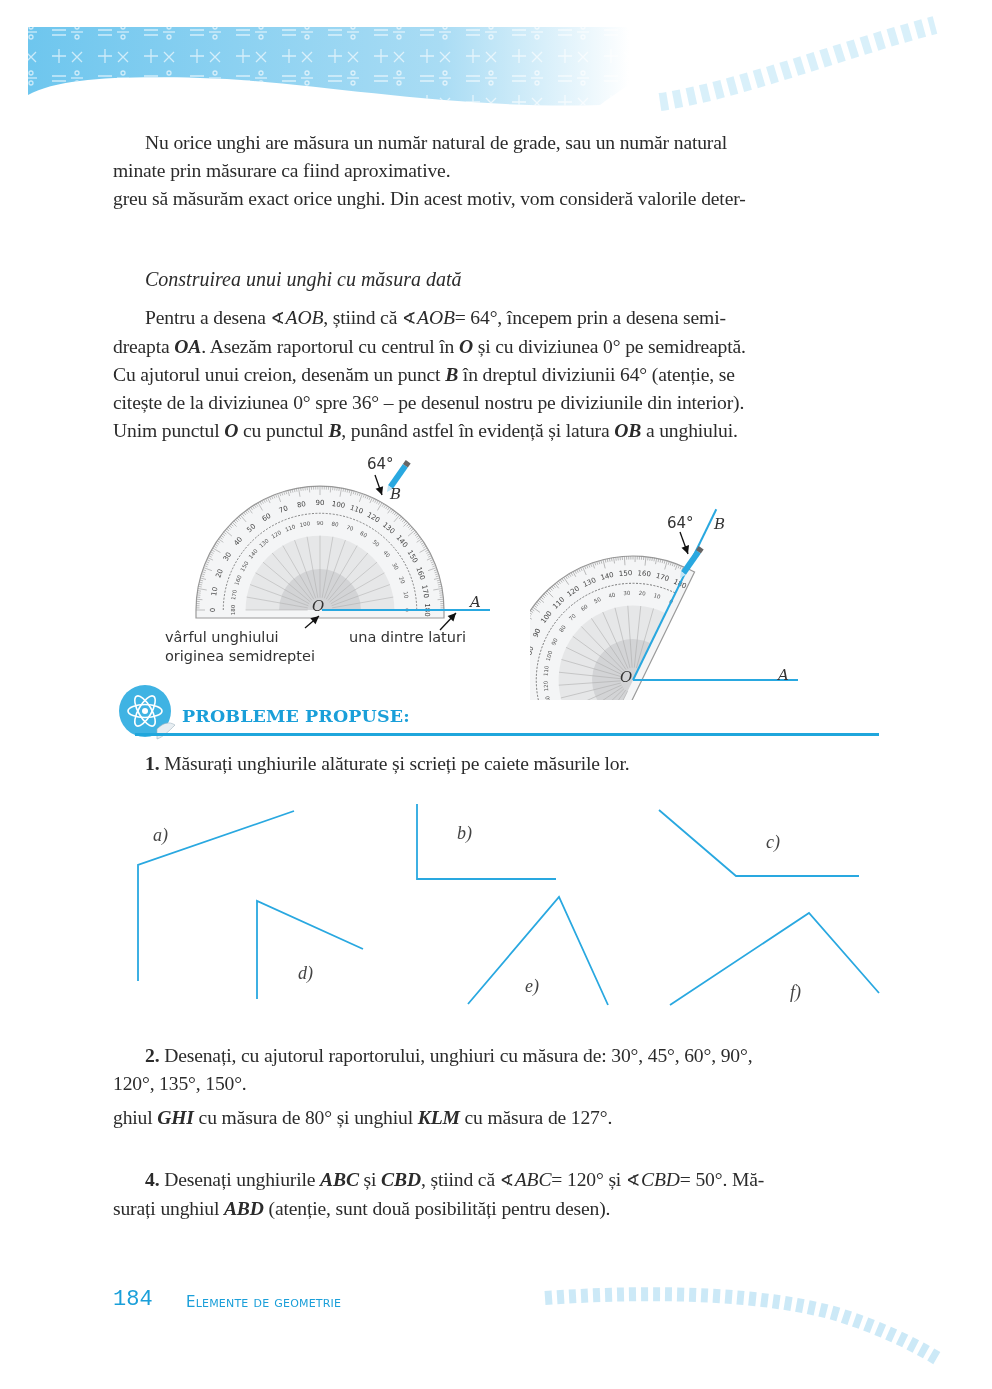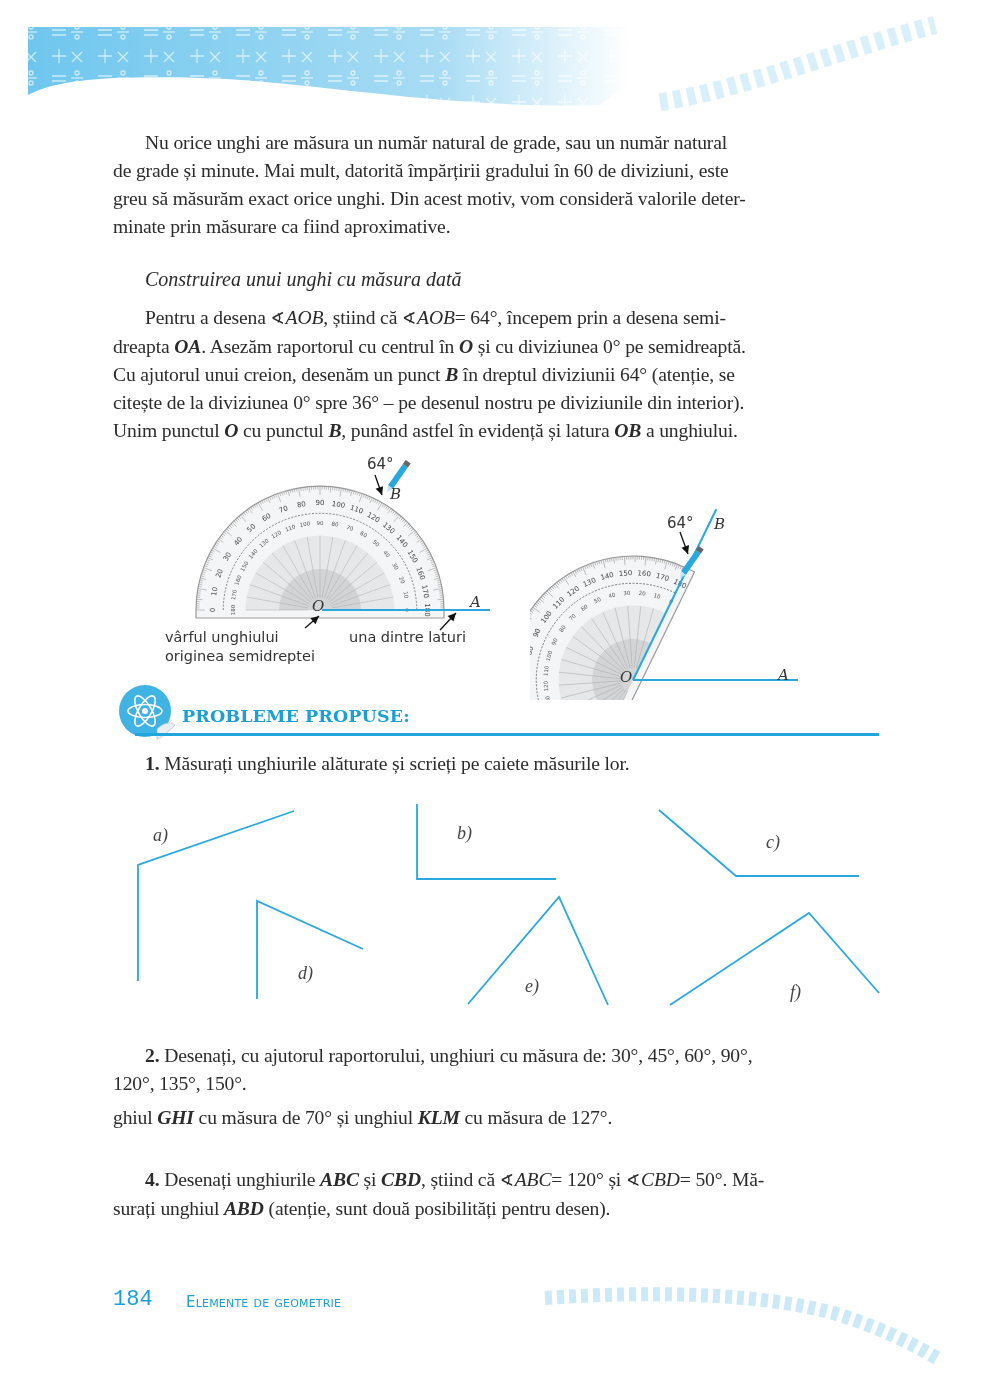--- a/index.html
+++ b/index.html
@@ -59,23 +59,22 @@
       </g>
     </pattern>
   </defs>
   <path d="M28 27 H780 C700 40 640 75 600 105 C450 110 300 80 200 78 C120 76 60 78 28 95 Z" fill="url(#bg)"></path>
   <path d="M28 27 H780 C700 40 640 75 600 105 C450 110 300 80 200 78 C120 76 60 78 28 95 Z" fill="url(#sym)" opacity="0.85"></path>
   <path d="M660 102 C740 90 840 50 935 25" fill="none" stroke="#bfe6f7" stroke-width="18" stroke-dasharray="8 6" opacity="0.6"></path>
 </svg>
 
 <div class="para" style="top:129px;">
   <div><span class="indent"></span><span>Nu orice unghi are măsura un număr natural de grade, sau un număr natural</span></div>
-  <div>de grade și minute. Mai mult, datorită împărțirii gradului în 60 de diviziuni, este</div>
+  <div>minate prin măsurare ca fiind aproximative.</div>
   <div>greu să măsurăm exact orice unghi. Din acest motiv, vom consideră valorile deter-</div>
-  <div>minate prin măsurare ca fiind aproximative.</div>
 </div>
 
 <div id="subheading" class="abs">Construirea unui unghi cu măsura dată</div>
 
 <div class="para" style="top:304px;">
   <div><span class="indent"></span><span>Pentru a desena </span><span class="angle">∢</span><span class="it">AOB</span><span>, știind că </span><span class="angle">∢</span><span class="it">AOB</span><span>= 64°, începem prin a desena semi-</span></div>
   <div><span>dreapta </span><span class="bi">OA</span><span>. Asezăm raportorul cu centrul în </span><span class="bi">O</span><span> și cu diviziunea 0° pe semidreaptă.</span></div>
   <div><span>Cu ajutorul unui creion, desenăm un punct </span><span class="bi">B</span><span> în dreptul diviziunii 64° (atenție, se</span></div>
   <div>citește de la diviziunea 0° spre 36° – pe desenul nostru pe diviziunile din interior).</div>
   <div><span>Unim punctul </span><span class="bi">O</span><span> cu punctul </span><span class="bi">B</span><span>, punând astfel în evidență și latura </span><span class="bi">OB</span><span> a unghiului.</span></div>
@@ -646,21 +645,21 @@
 <div class="prob-label" style="left:298px; top:963px;">d)</div>
 <div class="prob-label" style="left:525px; top:976px;">e)</div>
 <div class="prob-label" style="left:790px; top:982px;">f)</div>
 
 <div class="para" style="top:1042px;">
   <div><span class="indent"></span><span class="b">2.</span><span> Desenați, cu ajutorul raportorului, unghiuri cu măsura de: 30°, 45°, 60°, 90°,</span></div>
   <div>120°, 135°, 150°.</div>
 </div>
 
 <div class="para" style="top:1104px;">
-  <div><span>ghiul </span><span class="bi">GHI</span><span> cu măsura de 70° și unghiul </span><span class="bi">KLM</span><span> cu măsura de 127°.</span></div>
+  <div><span>ghiul </span><span class="bi">GHI</span><span> cu măsura de 80° și unghiul </span><span class="bi">KLM</span><span> cu măsura de 127°.</span></div>
 </div>
 
 <div class="para" style="top:1166px;">
   <div><span class="indent"></span><span class="b">4.</span><span> Desenați unghiurile </span><span class="bi">ABC</span><span> și </span><span class="bi">CBD</span><span>, știind că </span><span class="angle">∢</span><span class="it">ABC</span><span>= 120°</span><span> și </span><span class="angle">∢</span><span class="it">CBD</span><span>= 50°</span><span>. Mă-</span></div>
   <div><span>surați unghiul </span><span class="bi">ABD</span><span> (atenție, sunt două posibilități pentru desen).</span></div>
 </div>
 
 <div id="page-number" class="abs">184</div>
 <div id="chapter-title" class="abs">Elemente de geometrie</div>
 <svg class="abs" style="left:540px; top:1280px;" width="452" height="109">

